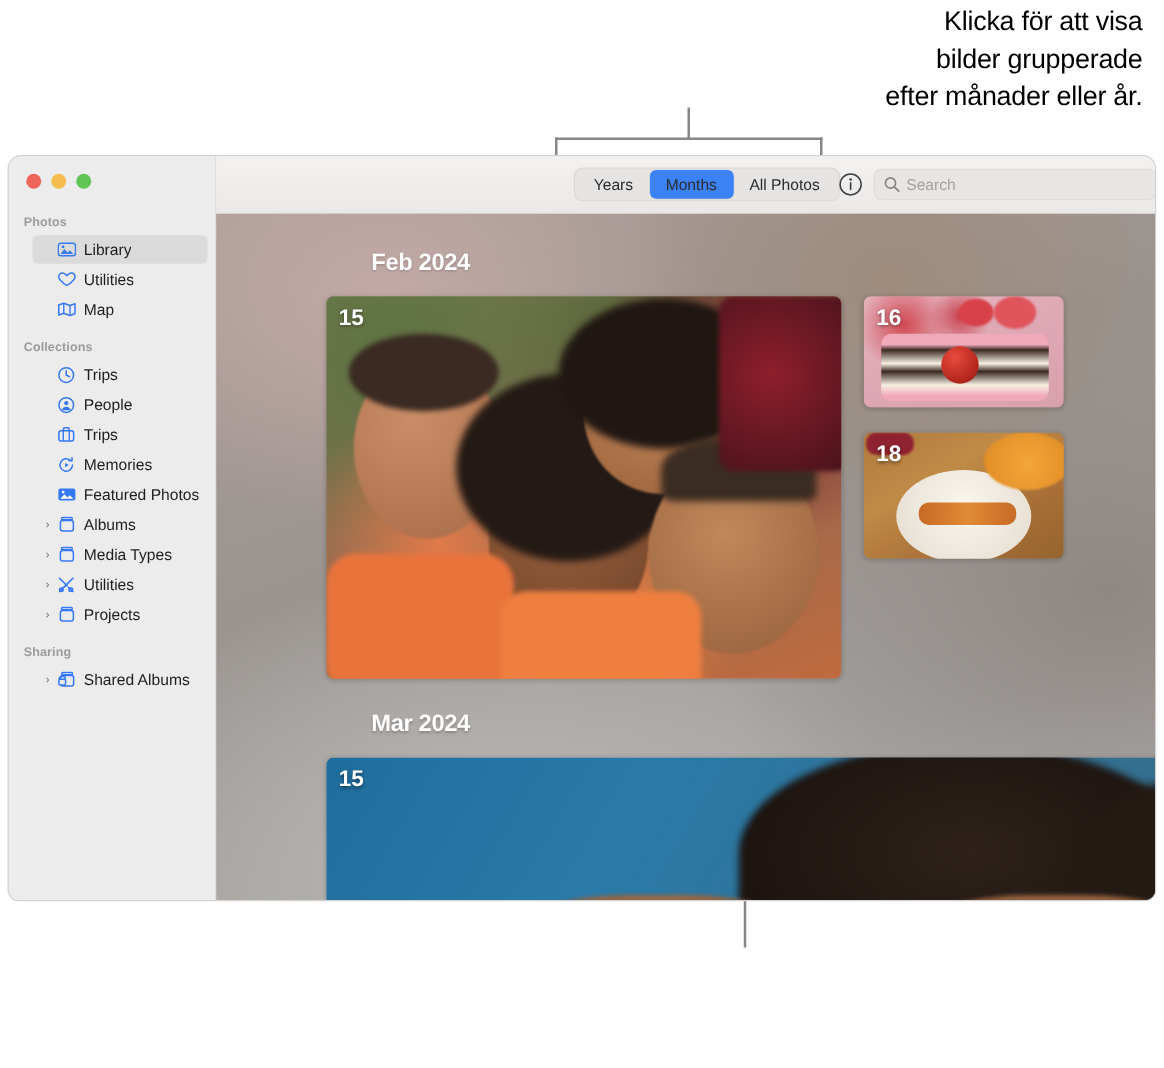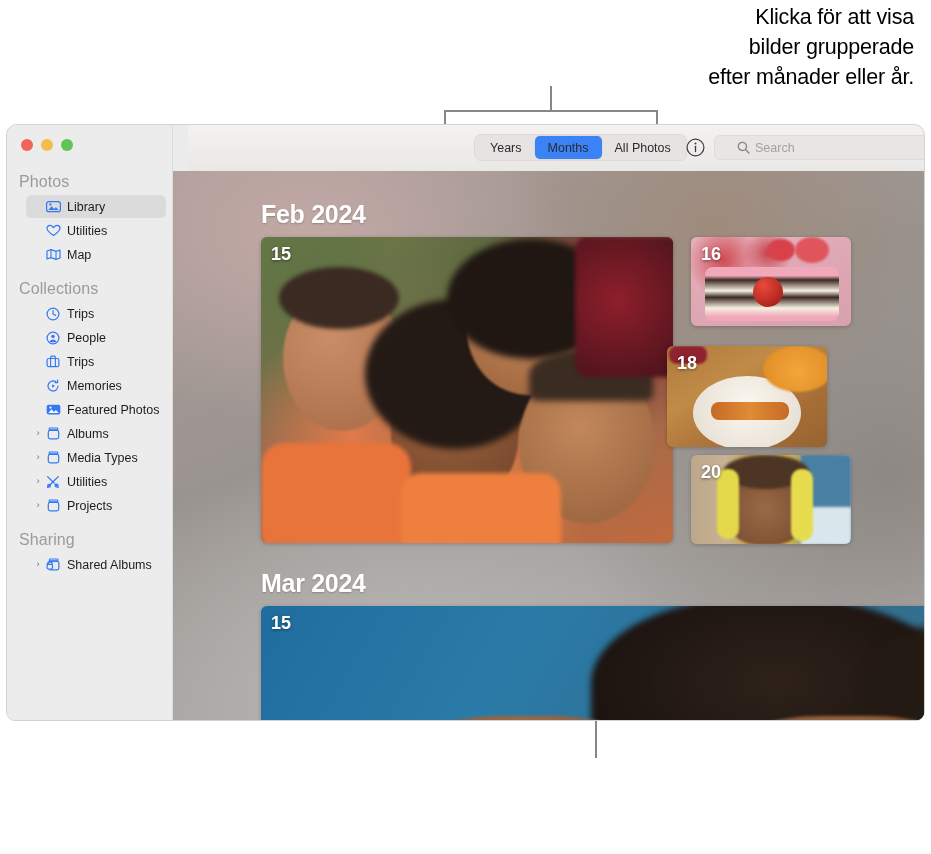--- a/index.html
+++ b/index.html
@@ -44,21 +44,21 @@
     background: #ececec;
     border-right: 1px solid #dcdcdc;
   }
   #traffic { position: absolute; left: 14px; top: 14px; display: flex; gap: 8px; }
   .tl { width: 12px; height: 12px; border-radius: 50%; }
   .tl.red { background: #f0655a; }
   .tl.yellow { background: #f5bd4f; }
   .tl.green { background: #61c555; }
 
   .sb-section {
-    font-size: 16px; font-weight: 400; color: #9b9b9f;
+    font-size: 10px; font-weight: 700; color: #9b9b9f;
     padding: 0 0 0 12px; margin-top: 14px; margin-bottom: 4px;
     letter-spacing: 0.1px;
   }
   .sb-list { list-style: none; }
   .sb-item {
     display: flex; align-items: center;
     height: 23px; margin: 0 6px 1px 19px;
     padding-left: 6px;
     border-radius: 5px;
     font-size: 12.5px; color: #1d1d1f;
@@ -73,21 +73,21 @@
   .sb-chev.empty { visibility: hidden; }
   .sb-icon {
     width: 18px; flex: 0 0 18px;
     display: flex; align-items: center; justify-content: center;
     margin-right: 5px;
   }
   .sb-label { overflow: hidden; text-overflow: ellipsis; }
 
   
   #toolbar {
-    position: absolute; left: 181px; top: 0; right: 0; height: 56px;
+    position: absolute; left: 166px; top: 0; right: 0; height: 56px;
     background: linear-gradient(to bottom, #f3f2f1 0%, #eceae8 70%, #e6e3e0 100%);
   }
   #segmented {
     position: absolute; left: 286px; top: 9px;
     height: 27px;
     display: flex; align-items: center;
     background: #e6e4e2;
     border: 1px solid #dcd9d6;
     border-radius: 7px;
     padding: 2px;
@@ -107,21 +107,21 @@
     position: absolute; left: 498px; top: 13px;
     width: 19px; height: 19px;
   }
   #search-field {
     position: absolute; left: 526px; top: 10px;
     width: 226px; height: 25px;
     background: #e8e6e4;
     border: 1px solid #dedbd8;
     border-radius: 6px;
     display: flex; align-items: center;
-    padding: 0 22px;
+    padding: 0 7px;
   }
   #search-input {
     border: 0; background: transparent; outline: none;
     font-family: inherit; font-size: 12.5px; color: #1d1d1f;
     width: 100%; margin-left: 5px;
   }
   #search-input::placeholder { color: #a4a2a0; }
 
   
   #content {
@@ -129,23 +129,24 @@
     overflow: hidden;
     background:
       radial-gradient(ellipse 420px 300px at 18% 12%, #c3a9a6 0%, rgba(195,169,166,0) 62%),
       radial-gradient(ellipse 380px 320px at 72% 10%, #9e8b7c 0%, rgba(158,139,124,0) 60%),
       radial-gradient(ellipse 500px 420px at 95% 55%, #8e8884 0%, rgba(142,136,132,0) 65%),
       radial-gradient(ellipse 520px 340px at 30% 92%, #b9b7b4 0%, rgba(185,183,180,0) 65%),
       linear-gradient(160deg, #ab9d98 0%, #9a9490 40%, #a9a6a3 75%, #c2c0be 100%);
   }
   .month-header {
     position: absolute;
-    font-size: 25px; font-weight: 700; color: #ffffff;
+    font-size: 19px; font-weight: 700; color: #ffffff;
     letter-spacing: -0.3px;
     text-shadow: 0 1px 2px rgba(0,0,0,0.22);
+    margin-left: 36px;
   }
   .photo {
     position: absolute;
     border-radius: 6px;
     overflow: hidden;
     box-shadow: 0 1px 4px rgba(0,0,0,0.22);
   }
   .daybadge {
     position: absolute; left: 10px; top: 7px;
     font-size: 18px; font-weight: 600; color: #fff;
@@ -397,40 +398,30 @@
               radial-gradient(circle at 20% 25%, #d04a52 0%, rgba(208,74,82,0) 26%),
               radial-gradient(circle at 48% 18%, #c8424c 0%, rgba(200,66,76,0) 22%),
               linear-gradient(160deg, #e8b9c4 0%, #e0a9b6 40%, #d9a0ae 100%);"></div>
         <div class="blob" style="left:14px; top:30px; width:134px; height:54px; background:linear-gradient(to bottom,#f0a8bb 0%,#f0a8bb 16%,#3c2a22 24%,#f6f0e2 44%,#3c2a22 56%,#f6f0e2 76%,#f0a8bb 92%); border-radius:8px; filter:blur(0.6px);"></div>
         <div class="blob" style="left:62px; top:40px; width:30px; height:30px; background:radial-gradient(circle at 35% 30%, #e84a3c, #9b1510);"></div>
         <div class="blob" style="left:76px; top:2px; width:28px; height:22px; background:#d8414a; filter:blur(1px);"></div>
         <div class="blob" style="left:104px; top:0px; width:34px; height:26px; background:#e0555c; filter:blur(1px);"></div>
         <div class="daybadge">16</div>
       </div>
 
-      <div class="photo" style="left:494px; top:175px; width:160px; height:101px;">
+      <div class="photo" style="left:518px; top:175px; width:160px; height:101px;">
         <div class="ph-canvas" style="background:
               linear-gradient(150deg, #b07a3d 0%, #c08a47 35%, #a76f36 70%, #96632f 100%);"></div>
         <div class="blob" style="left:26px; top:30px; width:108px; height:74px; background:radial-gradient(circle at 50% 40%, #fbf7ef, #e2dace); filter:blur(0.6px);"></div>
         <div class="blob" style="left:96px; top:0px; width:70px; height:46px; background:radial-gradient(circle at 50% 55%, #f3a63a, #dd8a22); border-radius:50%; filter:blur(0.8px);"></div>
         <div class="blob" style="left:44px; top:56px; width:78px; height:18px; background:linear-gradient(90deg,#c66a26,#e08b35,#c66a26); border-radius:8px; filter:blur(0.6px);"></div>
         <div class="blob" style="left:2px; top:0px; width:38px; height:18px; background:#8e2230; filter:blur(1px); border-radius:8px;"></div>
         <div class="daybadge">18</div>
       </div>
 
-      <div class="photo" style="left:518px; top:284px; width:160px; height:89px;">
-        <div class="ph-canvas" style="background:linear-gradient(90deg, #bda78c 0%, #c6b294 22%, #c8a23c 40%, #d9b73f 60%, #5d8fb0 78%, #7fb0cb 100%);"></div>
-        <div class="blob" style="left:110px; top:0px; width:50px; height:54px; background:#4a7fa4; filter:blur(1px); border-radius:0;"></div>
-        <div class="blob" style="left:110px; top:52px; width:50px; height:38px; background:#d9e6ec; filter:blur(1.4px); border-radius:0;"></div>
-        <div class="blob" style="left:34px; top:10px; width:82px; height:80px; background:radial-gradient(circle at 48% 55%, #9a6a46, #6d452a); filter:blur(0.8px); border-radius:40%;"></div>
-        <div class="blob" style="left:32px; top:0px; width:86px; height:34px; background:#4c3524; filter:blur(1.6px);"></div>
-        <div class="blob" style="left:26px; top:14px; width:22px; height:70px; background:#e3d94a; filter:blur(1.2px); border-radius:10px;"></div>
-        <div class="blob" style="left:100px; top:14px; width:22px; height:72px; background:#e6dc4e; filter:blur(1.2px); border-radius:10px;"></div>
-        <div class="daybadge">20</div>
-      </div>
 
       <div class="month-header" style="left:88px; top:398px;">Mar 2024</div>
 
       <div class="photo" style="left:88px; top:435px; width:752px; height:180px;">
         <div class="ph-canvas" style="background:
               radial-gradient(ellipse 300px 180px at 72% 55%, #2c2019 0%, rgba(44,32,25,0) 58%),
               linear-gradient(120deg, #1f6d9e 0%, #2a7ba8 32%, #2f6f93 60%, #3b6f8a 100%);"></div>
         <div class="blob" style="left:330px; top:-10px; width:370px; height:190px; background:radial-gradient(ellipse at 50% 45%, #2e221a 0%, #1d1410 70%); filter:blur(3px); border-radius:46% 50% 30% 34%;"></div>
         <div class="blob" style="left:600px; top:20px; width:200px; height:170px; background:#241a14; filter:blur(4px); border-radius:40%;"></div>
         <div class="blob" style="left:150px; top:110px; width:230px; height:80px; background:radial-gradient(ellipse at 50% 30%, #a5714c, #7b4d2e); filter:blur(1.5px); border-radius:40% 40% 20% 20%;"></div>

